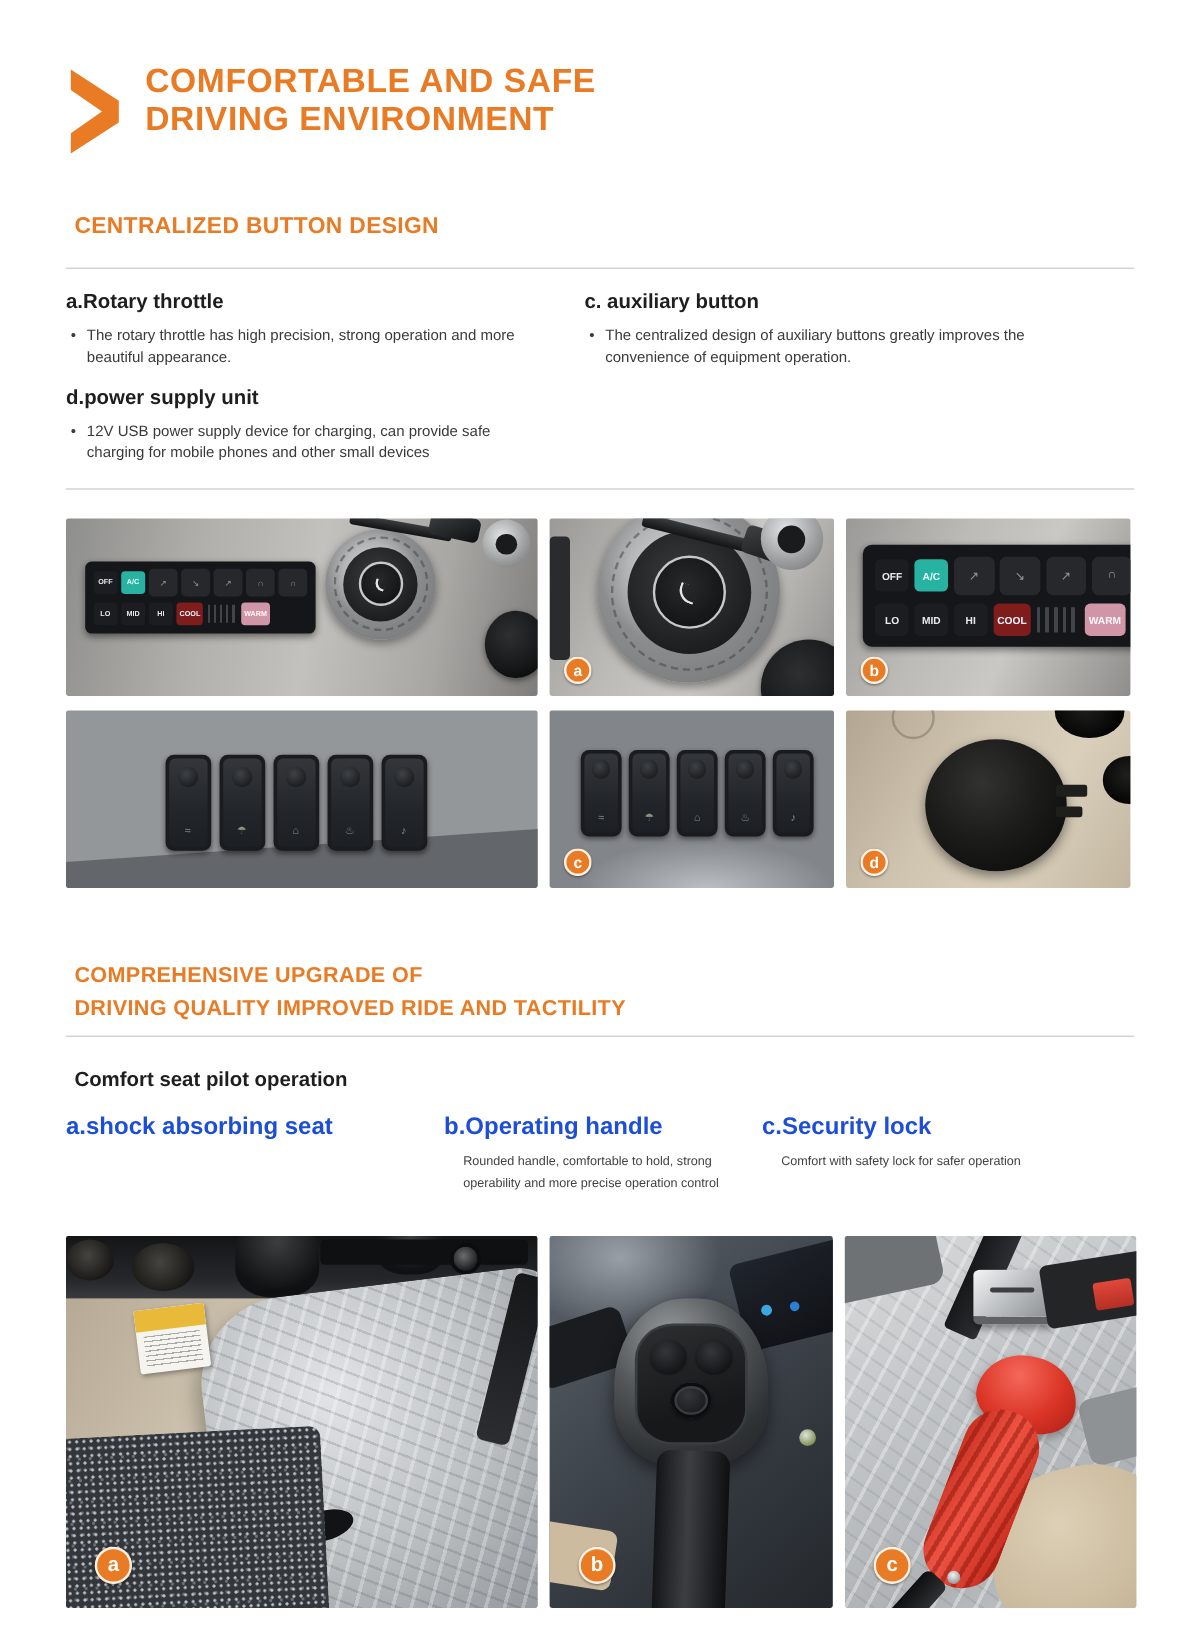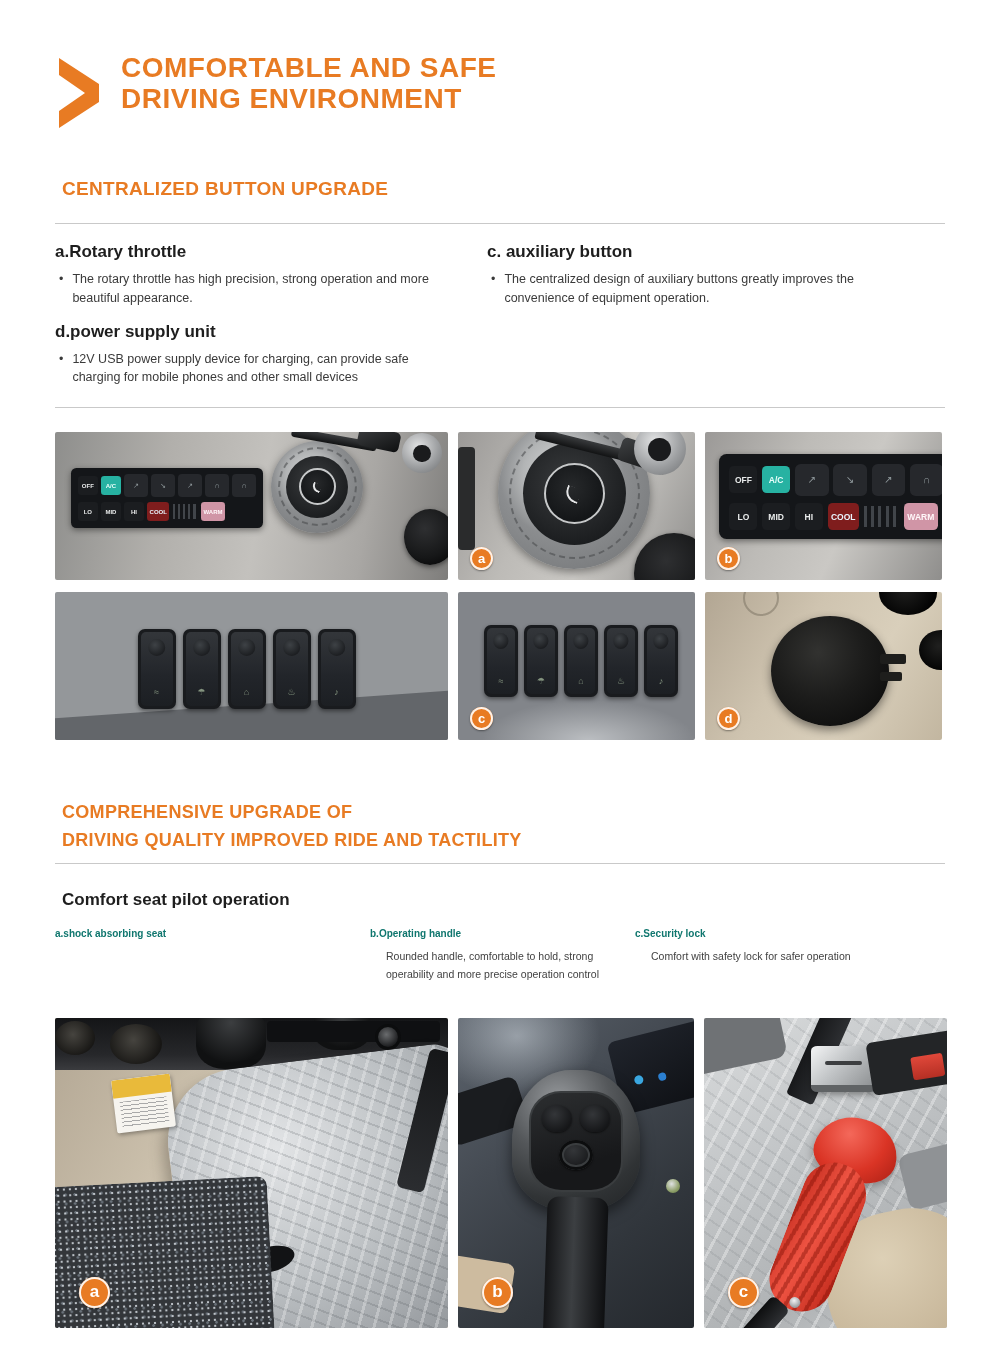--- a/index.html
+++ b/index.html
@@ -160,39 +160,39 @@
         background:
           repeating-linear-gradient(100deg, rgba(120,10,0,.4) 0 4px, rgba(0,0,0,0) 4px 10px),
           linear-gradient(100deg,#c42c1e 0%,#ef5443 45%,#c22a1c 100%); }
   .rl-screw { position:absolute; left:44%; top:78%; width:11px; height:11px; border-radius:50%;
         background:radial-gradient(circle at 40% 35%, #f2f3f4, #9a9da0 70%); }
   .rl-stem { position:absolute; left:18%; top:80%; width:16%; height:34%; background:linear-gradient(90deg,#0e0f10,#2e3033); transform:rotate(28deg); border-radius:6px; }
 
   
   .sub-h { font-size:17px; font-weight:bold; color:#1e1e1e; margin-left:7px; margin-top:26px; }
   .seat-features { display:grid; grid-template-columns:315px 265px 1fr; margin-top:18px; }
-  .sf h4 { font-size:10px; color:#0f766e; margin-bottom:8px; }
+  .sf h4 { font-size:20px; color:#1d4ed8; margin-bottom:8px; }
   .sf p { font-size:10.5px; color:#424242; line-height:1.75; padding-left:16px; max-width:230px; }
 </style>
 </head>
 <body>
 
 <div class="page">
 
   <div class="hdr">
     <svg class="chev" width="48" height="76" viewBox="0 0 48 76">
       <path d="M4 4 L44 30 L44 48 L4 74 L4 57 L30 39 L4 21 Z" fill="#e87b23"></path>
     </svg>
     <div class="hdr-title">
       <div>COMFORTABLE AND SAFE</div>
       <div>DRIVING ENVIRONMENT</div>
     </div>
   </div>
 
-  <h2 class="sec-h" style="margin-top:48px;">CENTRALIZED BUTTON UPGRADE</h2>
+  <h2 class="sec-h" style="margin-top:48px;">CENTRALIZED BUTTON DESIGN</h2>
   <hr class="rule" style="margin-top:23px;">
 
   <div class="features">
     <div class="feat">
       <h3>a.Rotary throttle</h3>
       <div class="b-line">
           <span>The rotary throttle has high precision, strong operation and more beautiful appearance.</span>
         </div>
     </div>
     <div class="feat">

